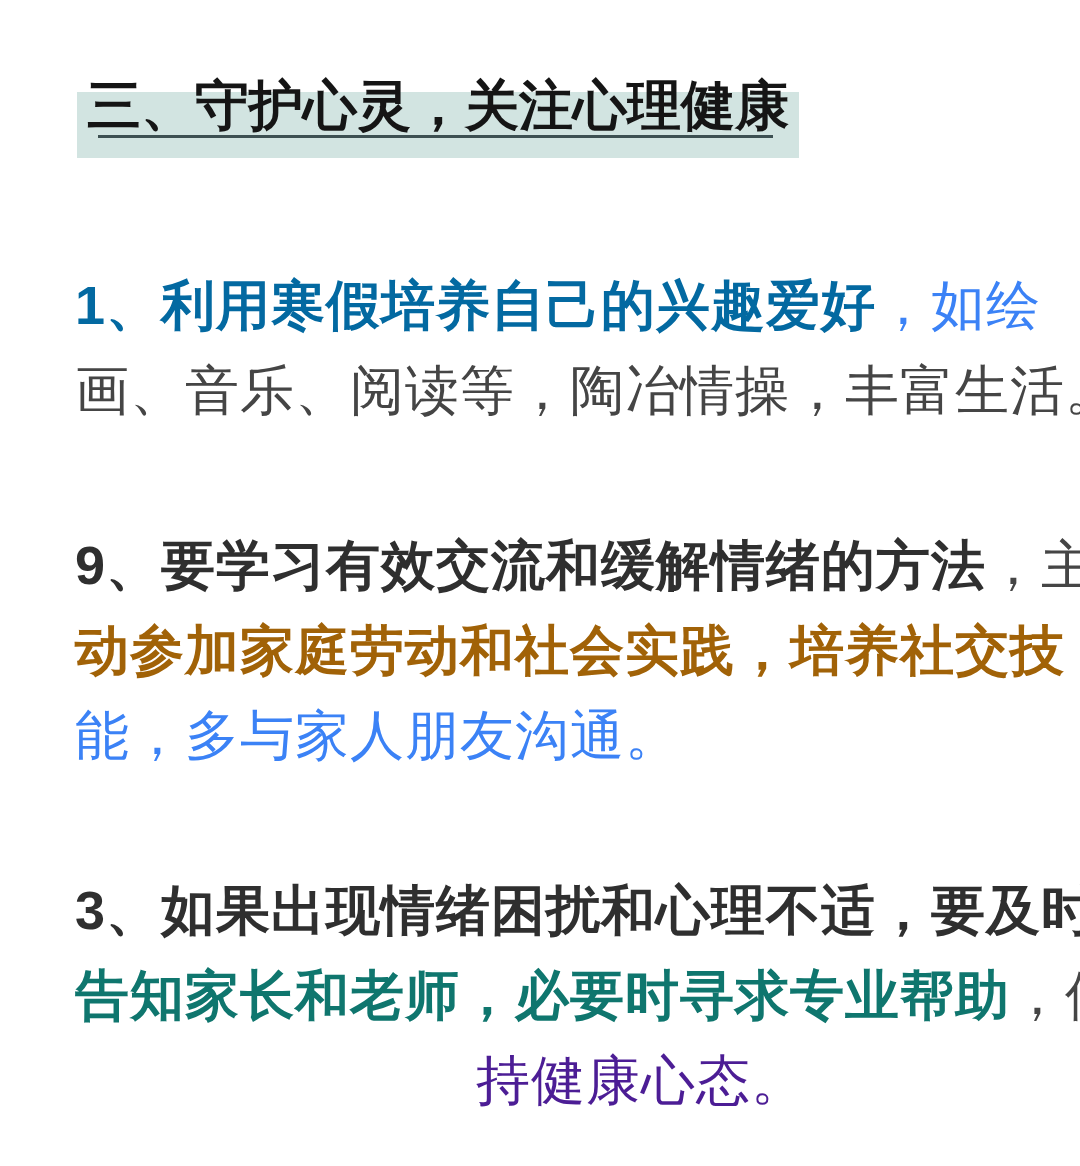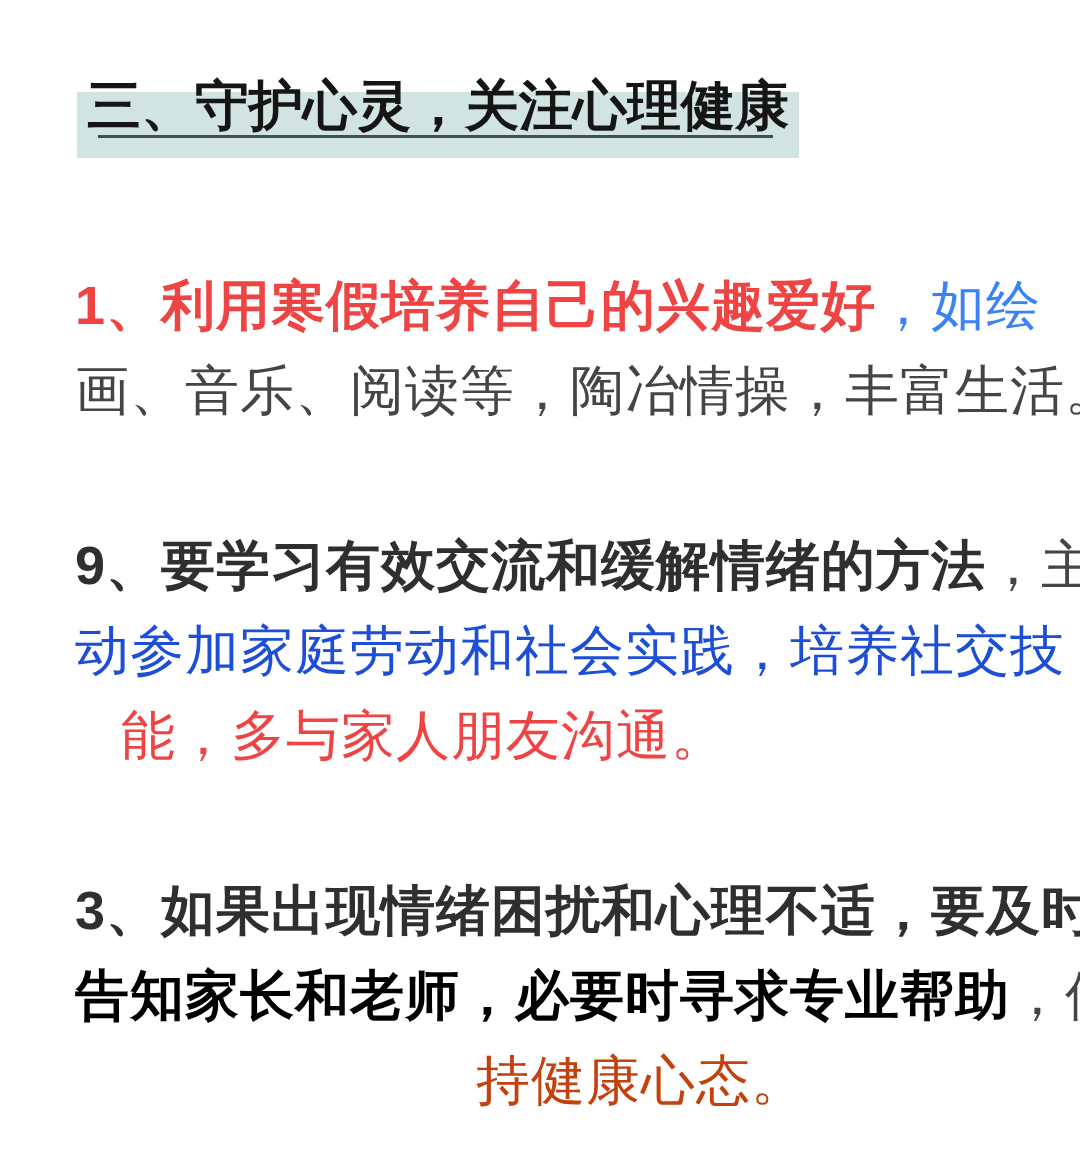--- a/index.html
+++ b/index.html
@@ -86,29 +86,29 @@
   <div class="title-block">
     <div class="title-bar" style="background: rgb(210, 228, 225);">
       <div class="title-underline" style="background: rgb(61, 80, 82);"></div>
       <h1 class="title-text" style="color: rgb(21, 21, 21);">三、守护心灵，关注心理健康</h1>
     </div>
   </div>
 
   <main class="content">
     <div id="paragraphs">
         <div class="para">
-          <div class="line"><span class="seg bold" style="color: #ef4444;">1、利用寒假培养自己的兴趣爱好</span><span class="seg" style="color: #3b82f6;">，如绘</span></div>
+          <div class="line"><span class="seg bold" style="color: #0369a1;">1、利用寒假培养自己的兴趣爱好</span><span class="seg" style="color: #3b82f6;">，如绘</span></div>
           <div class="line"><span class="seg" style="color: rgb(69, 69, 69);">画、音乐、阅读等，陶冶情操，丰富生活。</span></div>
         </div>
         <div class="para">
           <div class="line"><span class="seg bold" style="color: rgb(47, 47, 47);">9、要学习有效交流和缓解情绪的方法</span><span class="seg" style="color: rgb(69, 69, 69);">，主</span></div>
-          <div class="line"><span class="seg" style="color: #1d4ed8;">动参加家庭劳动和社会实践，培养社交技</span></div>
-          <div class="line"><span class="seg" style="color: #ef4444; margin-left: 46px;">能，多与家人朋友沟通。</span></div>
+          <div class="line"><span class="seg" style="color: #a16207; font-weight: bold;">动参加家庭劳动和社会实践，培养社交技</span></div>
+          <div class="line"><span class="seg" style="color: #3b82f6;">能，多与家人朋友沟通。</span></div>
         </div>
         <div class="para">
           <div class="line"><span class="seg bold" style="color: rgb(47, 47, 47);">3、如果出现情绪困扰和心理不适，要及时</span></div>
-          <div class="line"><span class="seg bold" style="color: #000000;">告知家长和老师，必要时寻求专业帮助</span><span class="seg" style="color: rgb(69, 69, 69);">，保</span></div>
-          <div class="line"><span class="seg" style="color: #c2410c;">持健康心态。</span></div>
+          <div class="line"><span class="seg bold" style="color: #0f766e;">告知家长和老师，必要时寻求专业帮助</span><span class="seg" style="color: rgb(69, 69, 69);">，保</span></div>
+          <div class="line"><span class="seg" style="color: #4c1d95;">持健康心态。</span></div>
         </div>
       </div>
   </main>
 
 </div>
 
 </body></html>

